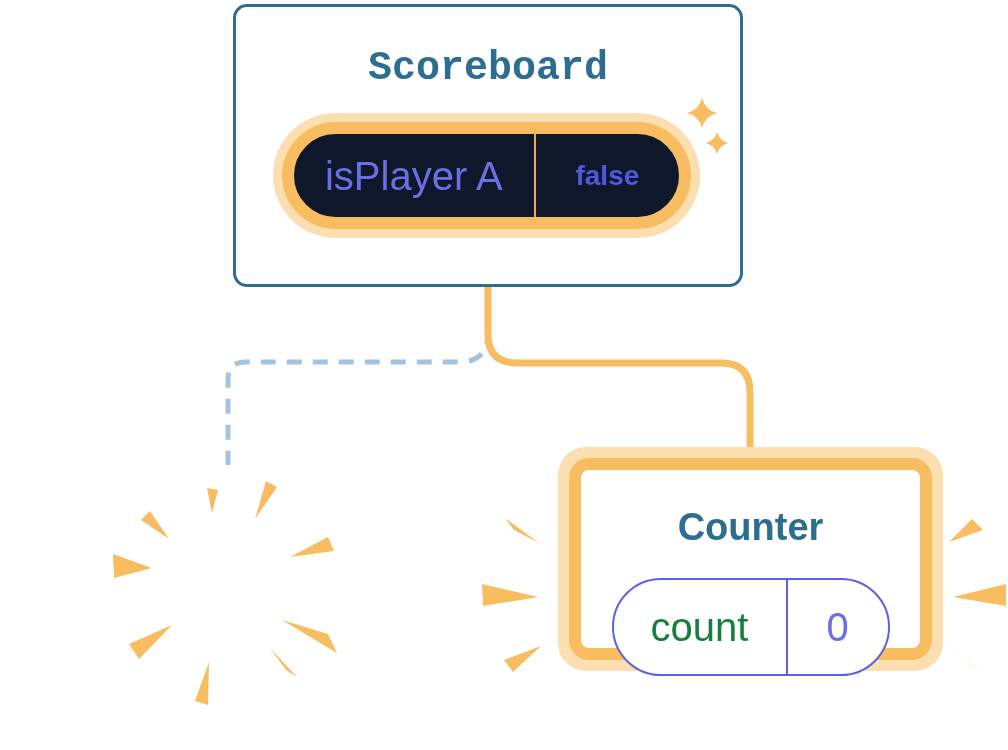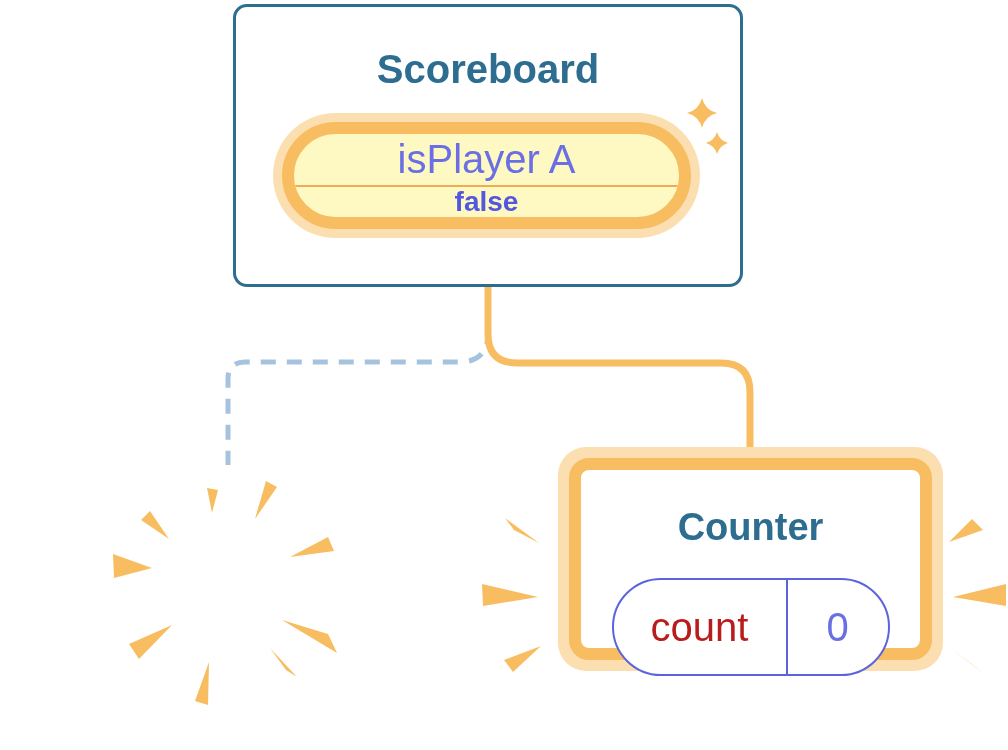--- a/index.html
+++ b/index.html
@@ -14,30 +14,30 @@
   
   .scoreboard-card{
     position:absolute;left:233px;top:4px;width:510px;height:283px;
     background:#ffffff;border:3px solid #2D6E90;border-radius:14px;
     box-sizing:border-box;z-index:2;
   }
   .component-title{
     position:absolute;left:0;width:100%;text-align:center;
     color:#2D6E90;font-weight:600;line-height:1;
   }
-  .scoreboard-card .component-title{top:42px;font-size:40px;}
+  .scoreboard-card .component-title{top:42px;font-size:40px;font-family:Liberation Mono, monospace;}
 
   .state-pill-hl{
     position:absolute;left:37px;top:106px;width:427px;height:125px;
     background:#FCDFB1;border-radius:63px;padding:9px;box-sizing:border-box;
   }
   .state-pill-hl .pill-inner{
-    width:100%;height:100%;background:#fef9c3;
+    width:100%;height:100%;background:#0f172a;
     border:12px solid #F8BD61;border-radius:54px;box-sizing:border-box;
-    display:flex;align-items:stretch;overflow:hidden;flex-direction:column;
+    display:flex;align-items:stretch;overflow:hidden;
   }
   .pill-section{display:flex;align-items:center;justify-content:center;line-height:1;}
   .state-pill-hl .sec-name{flex:241 0 0;color:#6A6FE4;font-size:40px;}
   .state-pill-hl .divider{flex:0 0 2px;background:#F0AC55;}
   .state-pill-hl .sec-value{flex:144 0 0;color:#5356DF;font-size:28px;font-weight:700;}
 
   
   .poof-square{
     position:absolute;left:104px;top:476px;width:240px;height:240px;
     background:#ffffff;border-radius:14px;transform:rotate(11deg);z-index:2;
@@ -51,21 +51,21 @@
   .counter-card .card-inner{
     position:relative;width:100%;height:100%;background:#ffffff;
     border:12px solid #F8BD61;border-radius:20px;box-sizing:border-box;
   }
   .counter-card .component-title{top:38px;font-size:38px;}
   .state-pill-plain{
     position:absolute;left:50%;top:108px;transform:translateX(-50%);
     width:278px;height:98px;border:2px solid #5A64DE;border-radius:49px;
     box-sizing:border-box;display:flex;align-items:stretch;overflow:hidden;background:#ffffff;
   }
-  .state-pill-plain .sec-name{flex:172 0 0;color:#b91c1c;font-size:40px;}
+  .state-pill-plain .sec-name{flex:172 0 0;color:#15803d;font-size:40px;}
   .state-pill-plain .divider{flex:0 0 2px;background:#5A64DE;}
   .state-pill-plain .sec-value{flex:100 0 0;color:#6A6FE4;font-size:40px;}
 </style>
 </head>
 <body>
 
 <div class="canvas">
 
   <svg class="layer-lines" width="1008" height="750" viewBox="0 0 1008 750">
 

